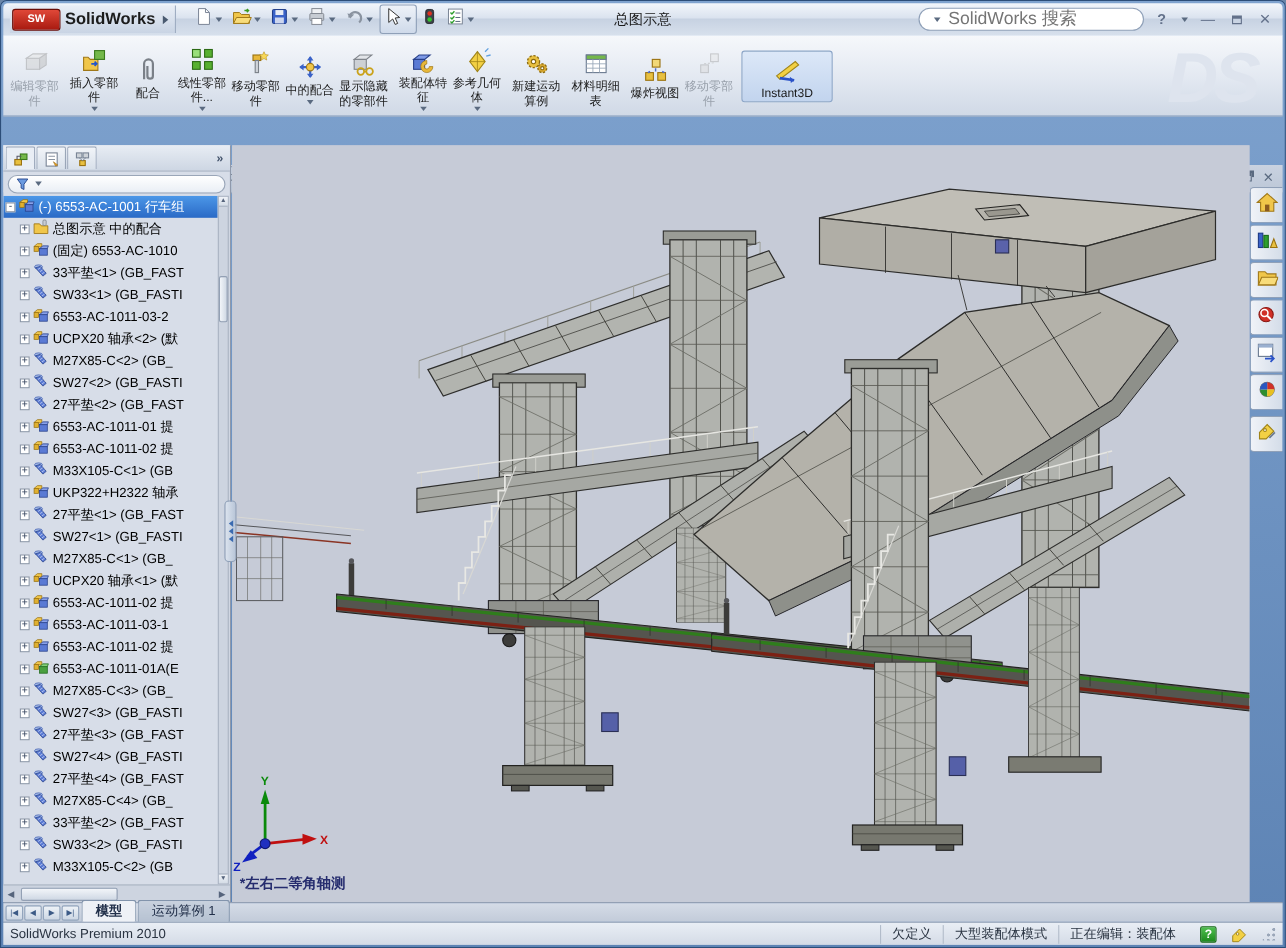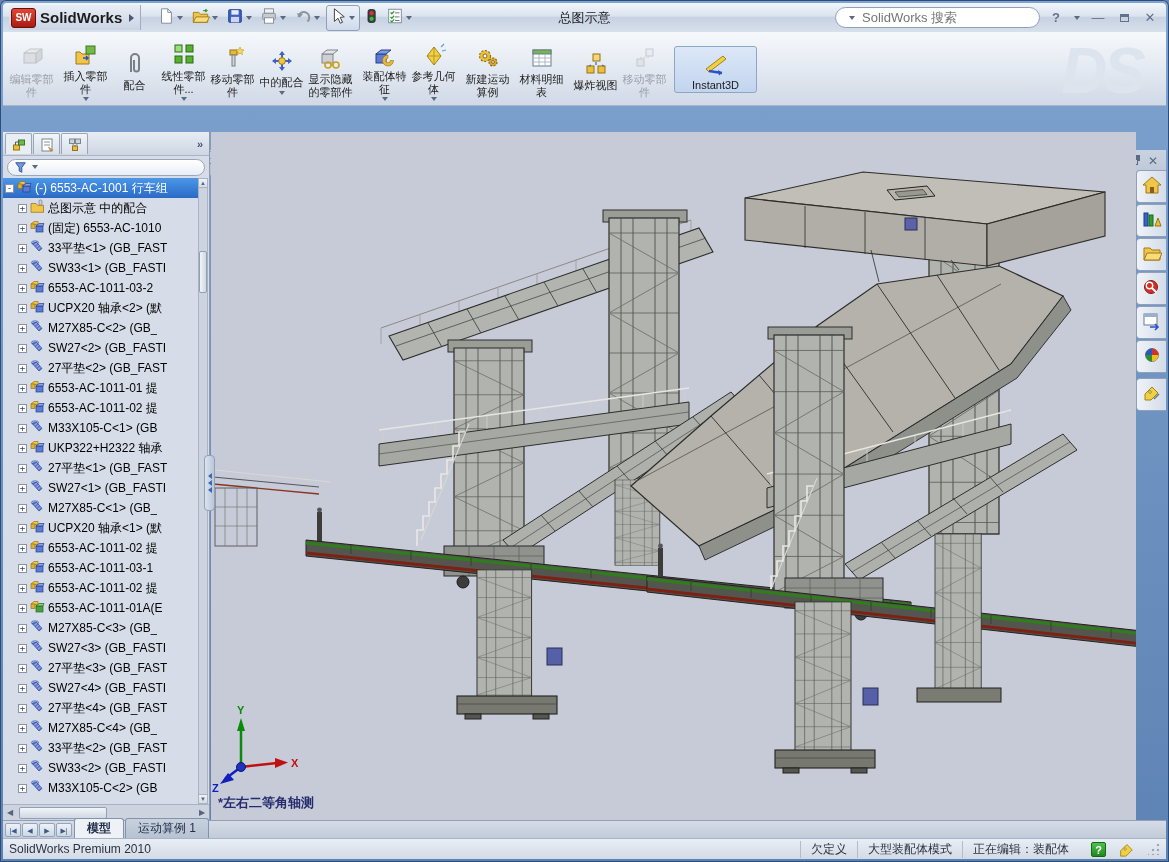--- a/index.html
+++ b/index.html
@@ -2,32 +2,32 @@
 <html><head>
 <meta charset="utf-8">
 <style>
   html,body{margin:0;padding:0;background:#6b86a8;font-family:"Liberation Sans","DejaVu Sans",sans-serif;}
   *{box-sizing:border-box;}
   #window{position:relative;width:1169px;height:862px;background:linear-gradient(#7fa3cf,#5d83b4);border-radius:6px 6px 0 0;overflow:hidden;box-shadow:0 0 0 1px #2c4d78 inset;}
 
   
   #titlebar{position:absolute;left:3px;top:3px;right:3px;height:29px;background:linear-gradient(#f2f6fb,#dbe3ef 45%,#c7d2e2 50%,#d7e0ec);border-radius:4px 4px 0 0;display:flex;align-items:center;padding:0 6px;}
   #sw-logo{display:flex;align-items:center;gap:4px;padding:2px 6px 2px 2px;background:linear-gradient(#e9eef6,#c9d4e4);border-right:1px solid #9fadc2;height:25px;}
-  .swcube{width:25px;height:20px;background:linear-gradient(#e04838,#a81a10);border:1px solid #6a0e08;border-radius:3px;color:#fff;font-size:10px;font-weight:bold;display:flex;align-items:center;justify-content:center;}
+  .swcube{width:44px;height:20px;background:linear-gradient(#e04838,#a81a10);border:1px solid #6a0e08;border-radius:3px;color:#fff;font-size:10px;font-weight:bold;display:flex;align-items:center;justify-content:center;}
   .brand{font-size:15px;font-weight:bold;color:#1c1c1c;letter-spacing:0;}
   .flyout{width:0;height:0;border-left:5px solid #4a5a70;border-top:4px solid transparent;border-bottom:4px solid transparent;margin-left:3px;}
   #quick-toolbar{display:flex;align-items:center;margin-left:14px;gap:2px;}
   .qbtn{display:flex;align-items:center;padding:1px 2px;border-radius:3px;}
   .qbtn.boxed{border:1px solid #8fa0b8;background:linear-gradient(#eef2f8,#cfdaea);}
   .dd{width:0;height:0;border-top:4px solid #5a6a80;border-left:3.5px solid transparent;border-right:3.5px solid transparent;margin:0 2px;}
   #title-center{position:absolute;left:0;right:0;top:0;height:29px;display:flex;align-items:center;justify-content:center;pointer-events:none;}
   #title-center span{font-size:13px;color:#1a1a1a;}
   #search-area{margin-left:auto;display:flex;align-items:center;gap:6px;}
   #searchbox{display:flex;align-items:center;width:205px;height:21px;background:#fff;border:1px solid #8fa0b8;border-radius:11px;padding:0 8px;gap:3px;}
-  #searchbox input{border:none;outline:none;flex:1;font-size:13px;color:#777;background:transparent;font-family:inherit;}
+  #searchbox input{border:none;outline:none;flex:1;font-size:16px;color:#777;background:transparent;font-family:inherit;}
   .winbtn{color:#63718a;font-size:13px;width:20px;text-align:center;line-height:18px;}
   .maxglyph{display:inline-block;width:9px;height:8px;border:1.5px solid #63718a;border-top-width:3px;}
 
   
   #ribbon{position:absolute;left:3px;top:32px;right:3px;height:74px;background:linear-gradient(#f6f8fb,#e2e8f1 55%,#d0d9e6);border-bottom:1px solid #aab6c8;}
   #ds-watermark{position:absolute;right:24px;top:2px;font-size:64px;font-weight:bold;font-style:italic;color:#dee4ee;letter-spacing:-4px;user-select:none;}
   #ribbon-buttons{position:relative;display:flex;align-items:center;height:100%;padding:2px 2px 0 4px;}
   .rdiv{width:1px;background:linear-gradient(#f7f9fc,#b9c3d2,#f7f9fc);margin:3px 2px;}
   .rbtn{width:49px;display:flex;flex-direction:column;align-items:center;padding-top:3px;border-radius:3px;position:relative;}
   .rbtn .ricon{height:28px;display:flex;align-items:center;justify-content:center;}

